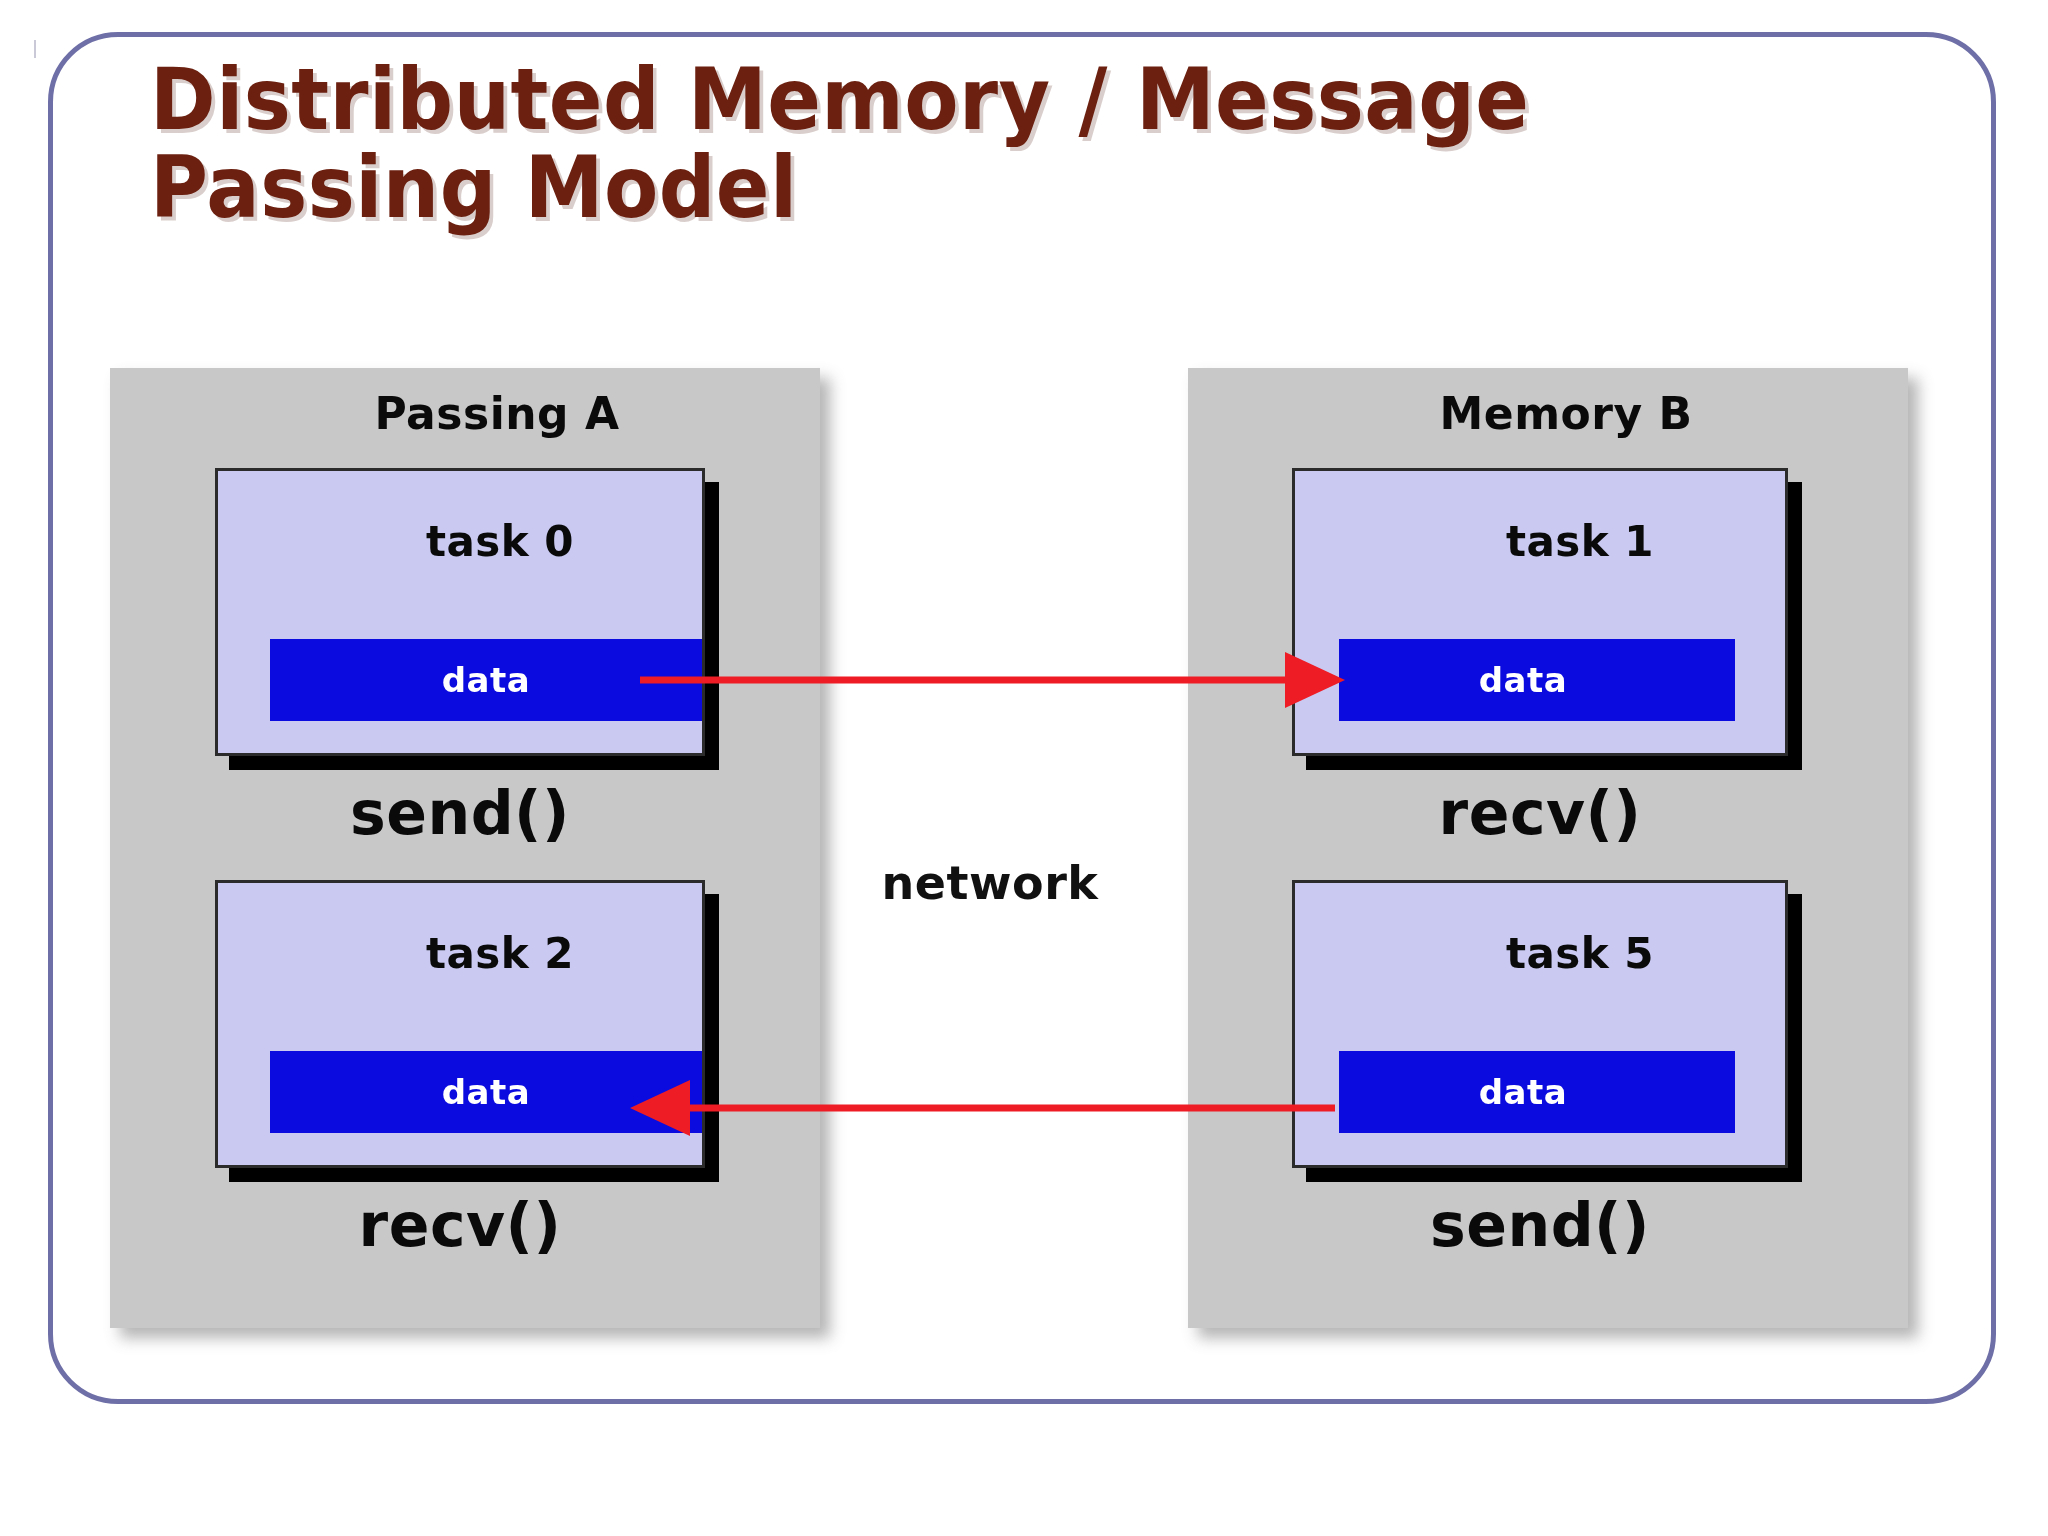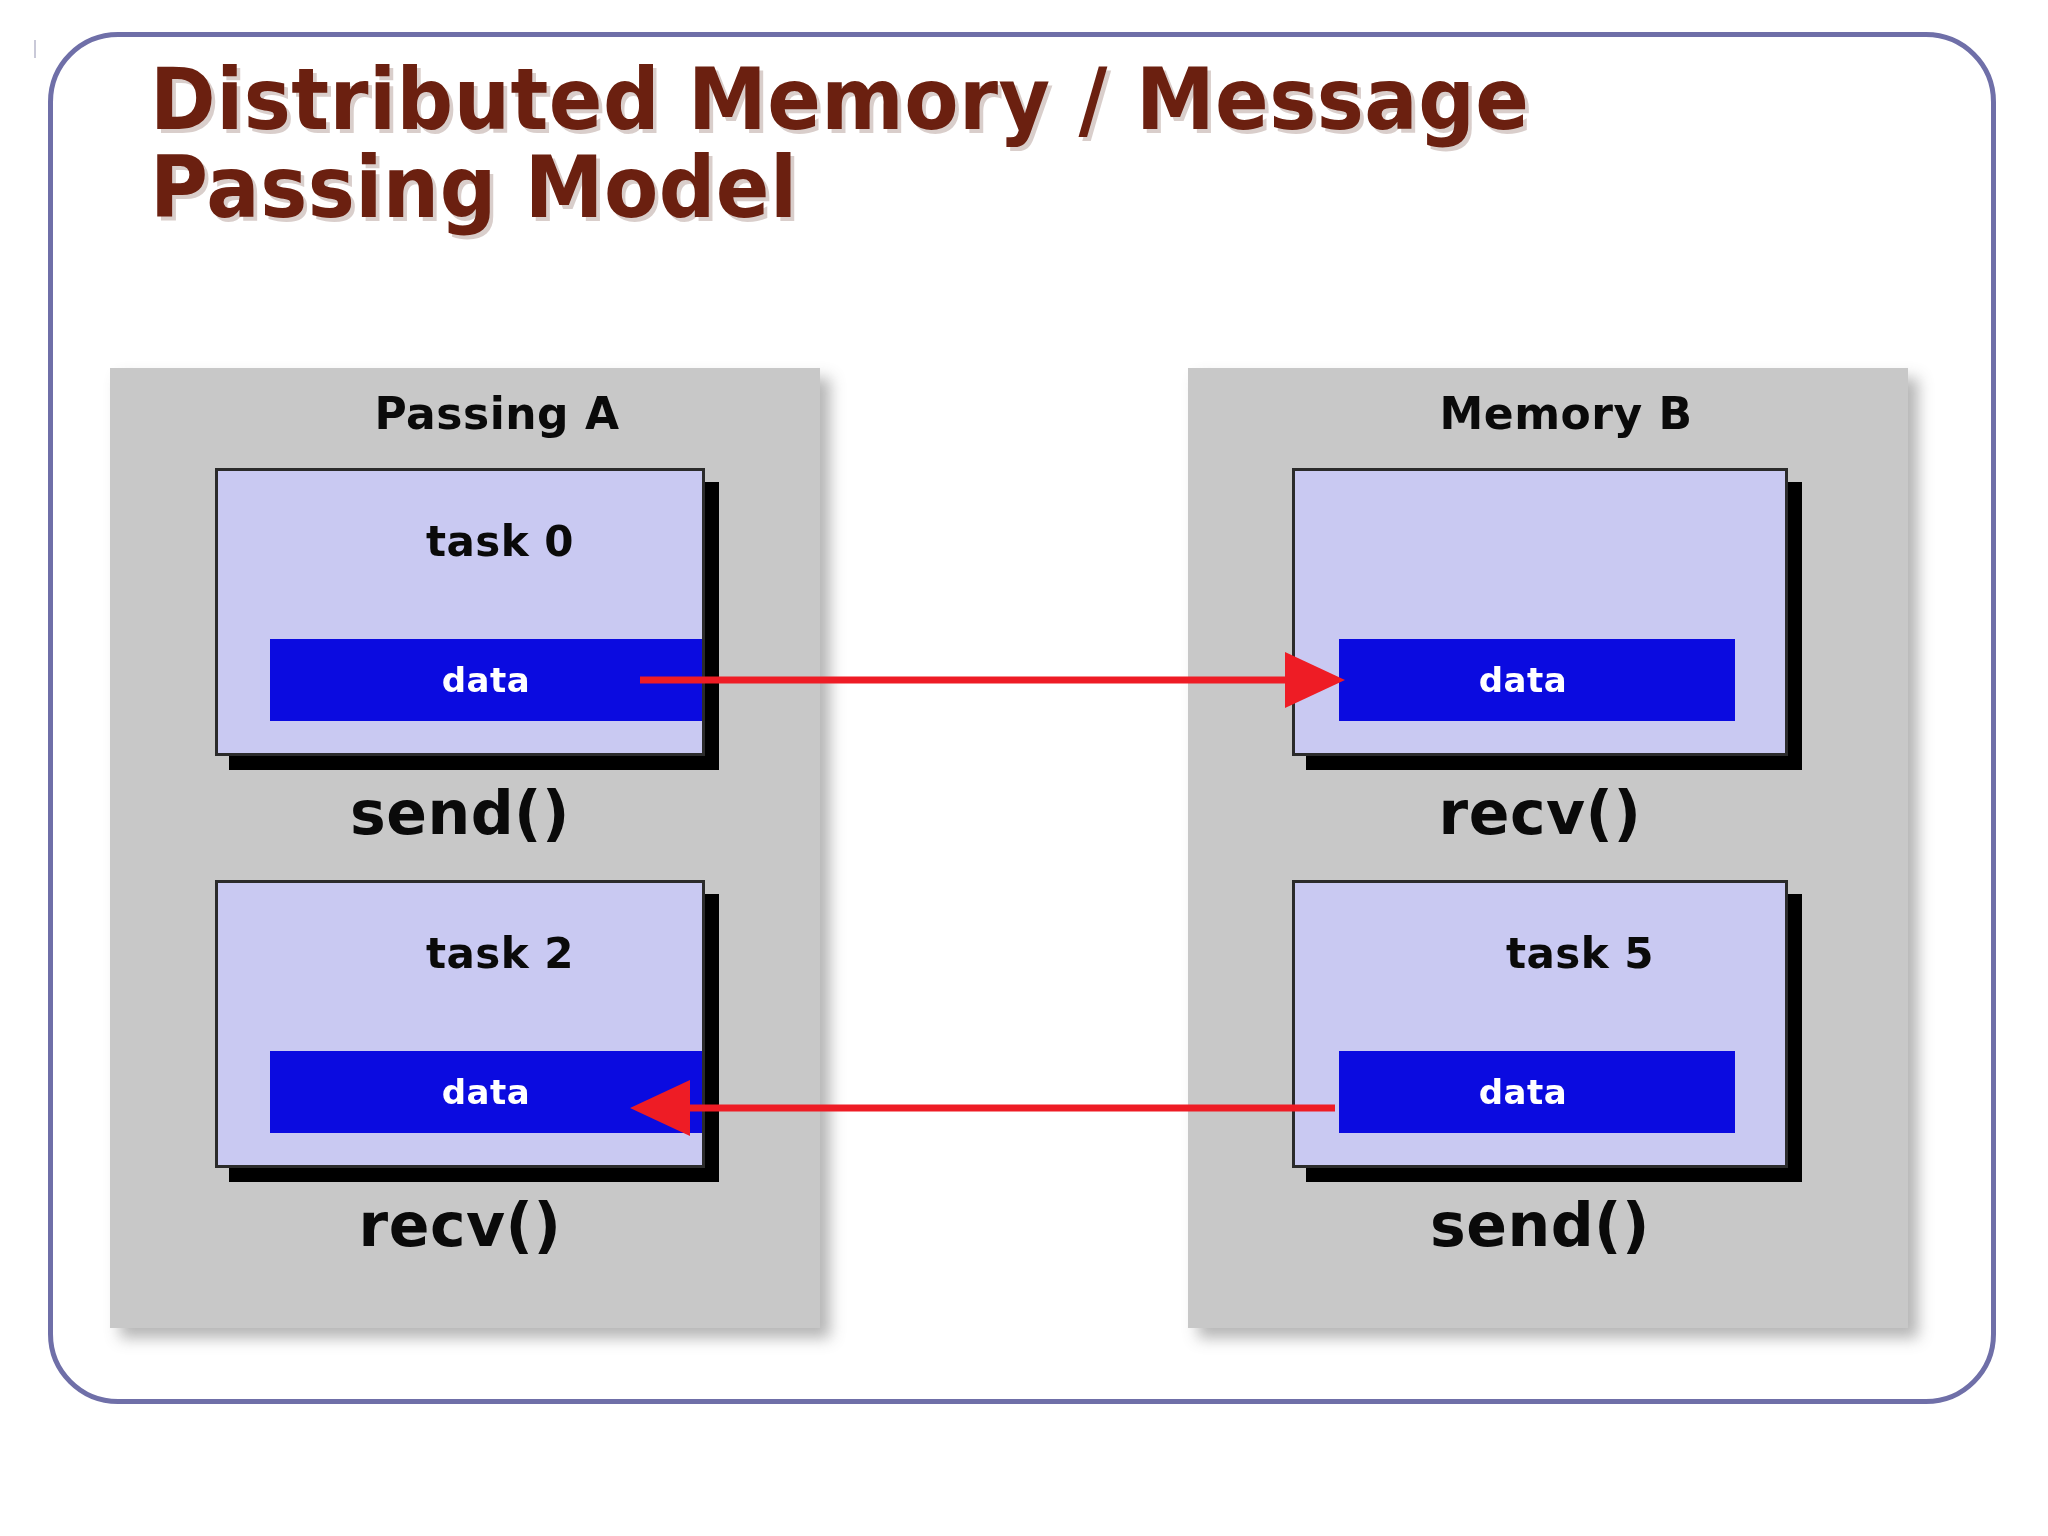--- a/index.html
+++ b/index.html
@@ -203,37 +203,39 @@
       </div>
     </div>
 
     <div class="call-label" id="call-recv-a" style="left:105px; top:822px; width:490px;">recv()</div>
   </div>
 
   <div class="machine" id="machine-b">
     <div class="machine-title">Memory B</div>
 
     <div class="task" id="task-1" style="left:104px; top:100px;">
+      <div class="task-label">task 1</div>
       <div class="data-bar">
         <span>data</span>
       </div>
     </div>
 
     <div class="call-label" id="call-recv-b" style="left:104px; top:410px; width:496px;">recv()</div>
 
     <div class="task" id="task-3" style="left:104px; top:512px;">
       <div class="task-label">task 5</div>
       <div class="data-bar">
         <span>data</span>
       </div>
     </div>
 
     <div class="call-label" id="call-send-b" style="left:104px; top:822px; width:496px;">send()</div>
   </div>
 
+  <div id="network-label">network</div>
 
   <svg id="arrows" viewBox="0 0 2048 1536">
 
     <g>
       <line x1="640" y1="680" x2="1335" y2="680" stroke="#ee1c25" stroke-width="7"></line>
       <polygon points="1285,652 1345,680 1285,708" fill="#ee1c25"></polygon>
     </g>
 
     <g>
       <line x1="1335" y1="1108" x2="640" y2="1108" stroke="#ee1c25" stroke-width="7"></line>

